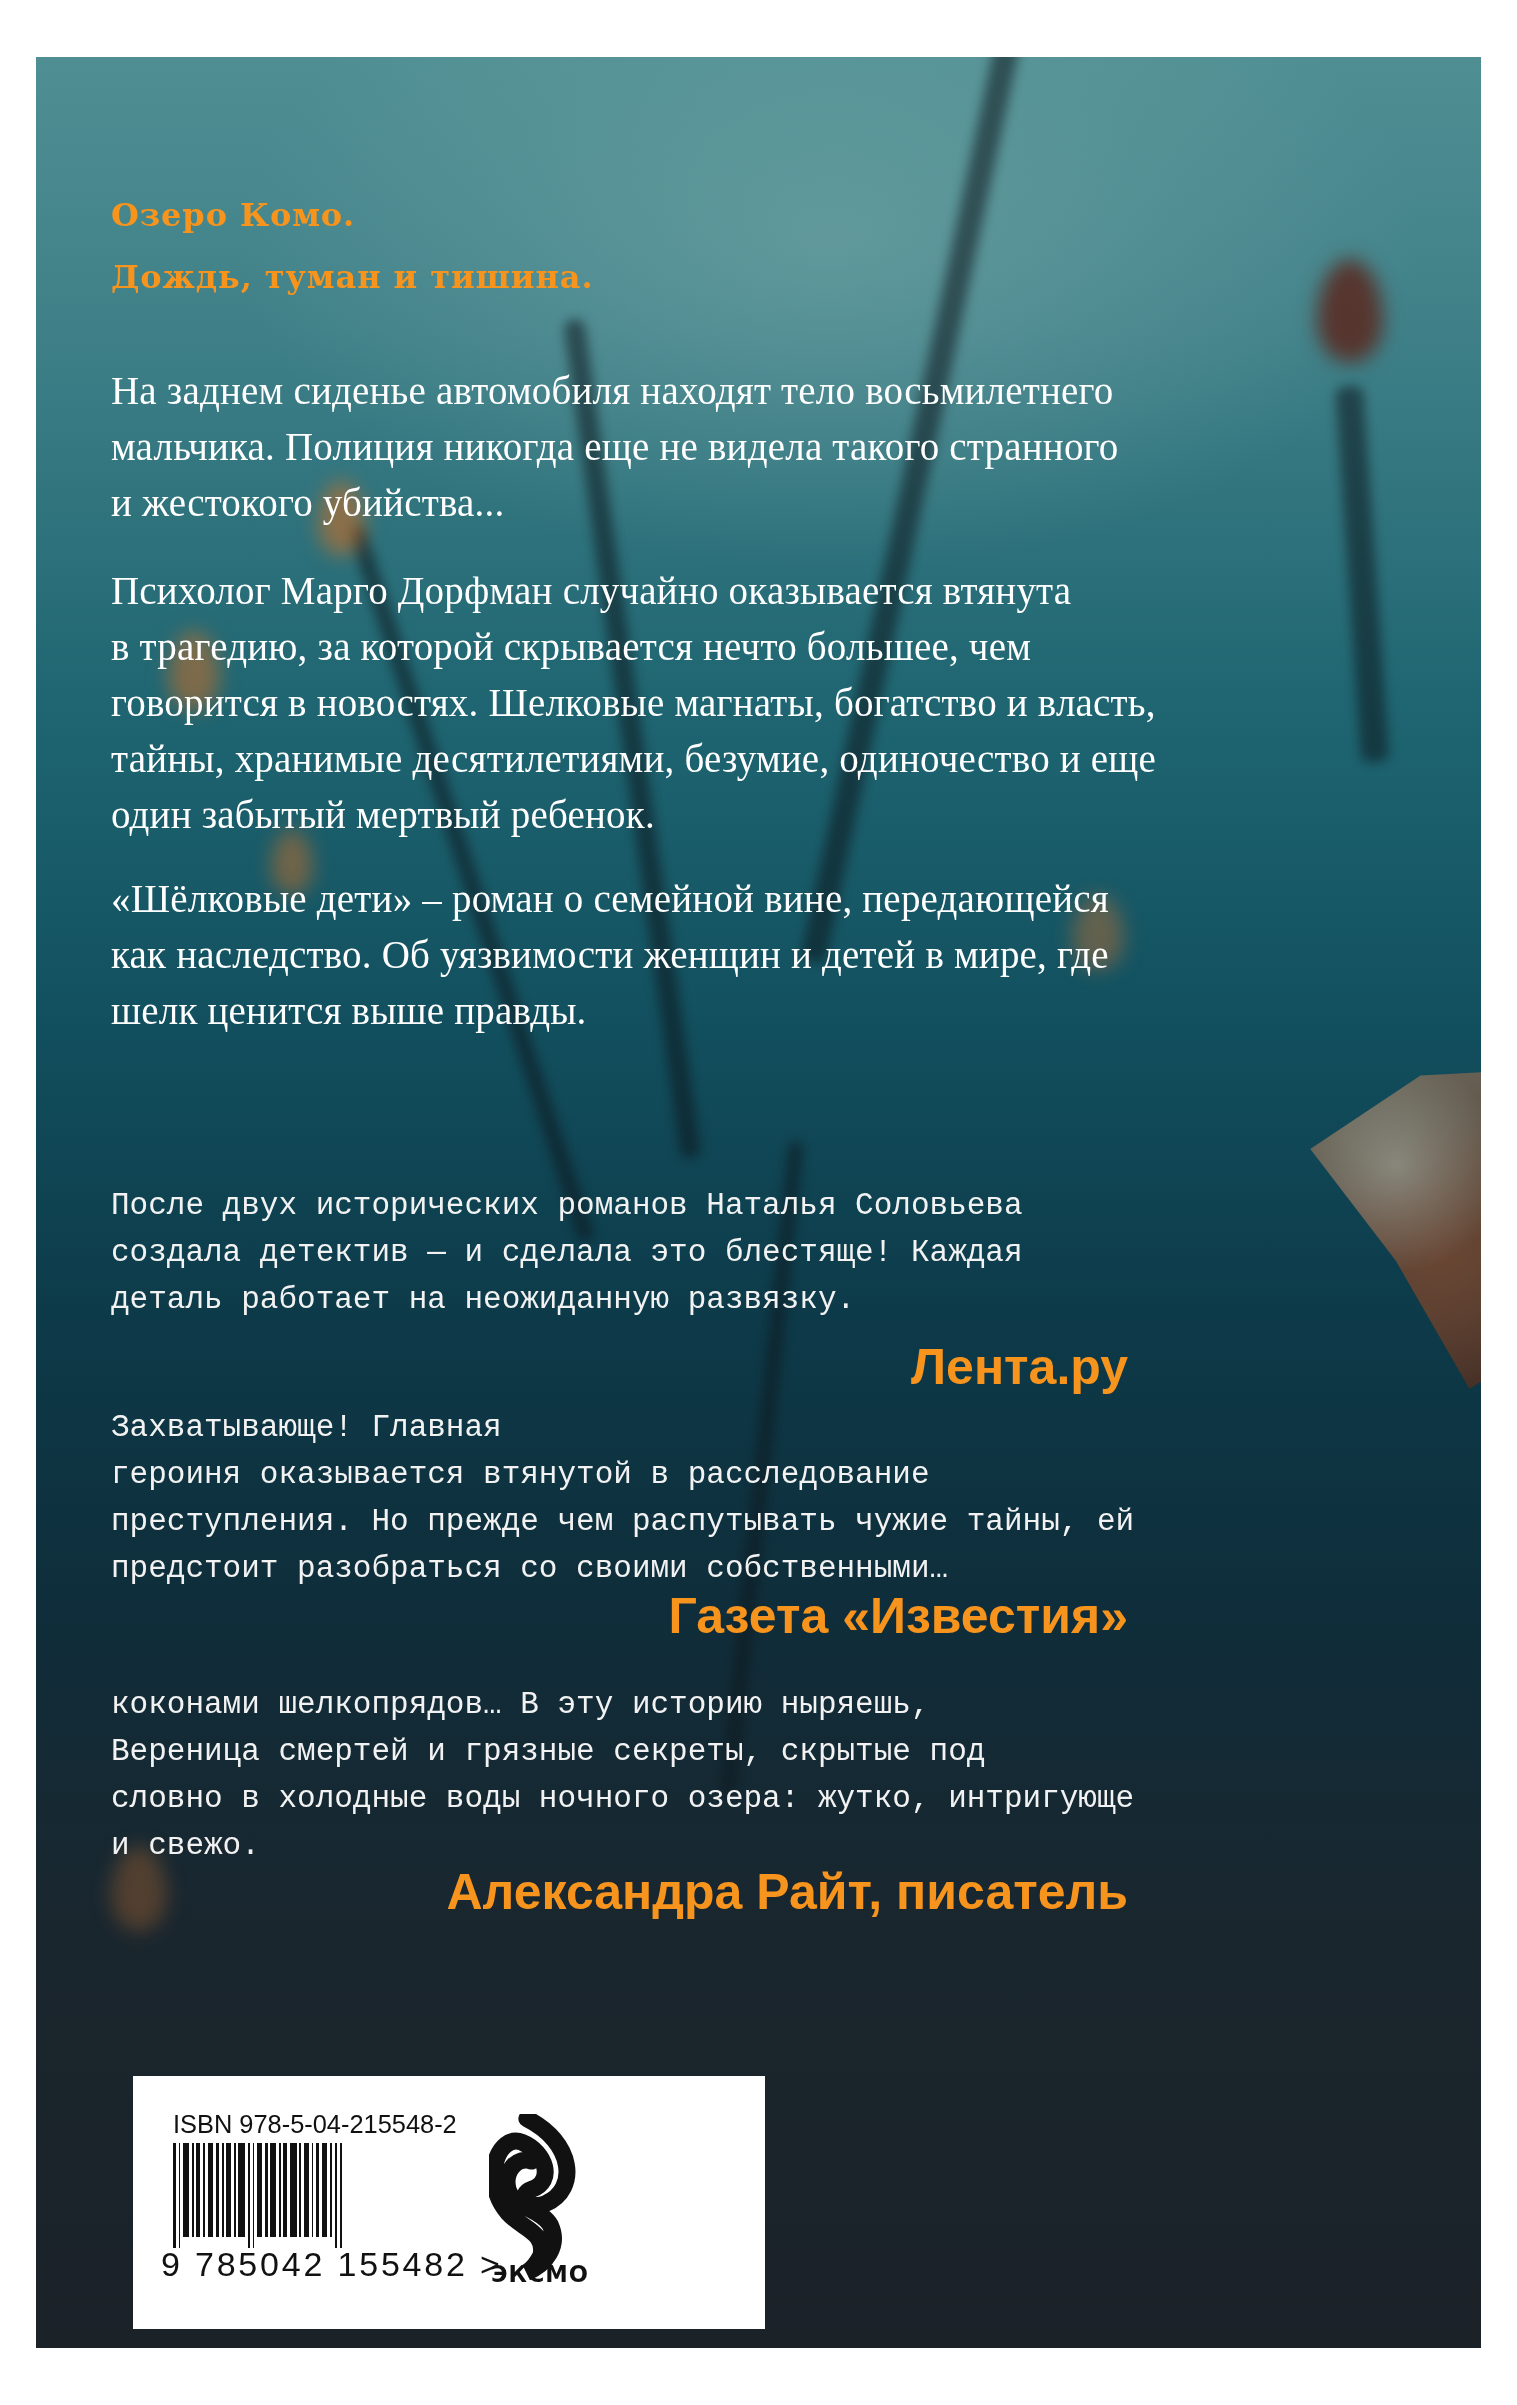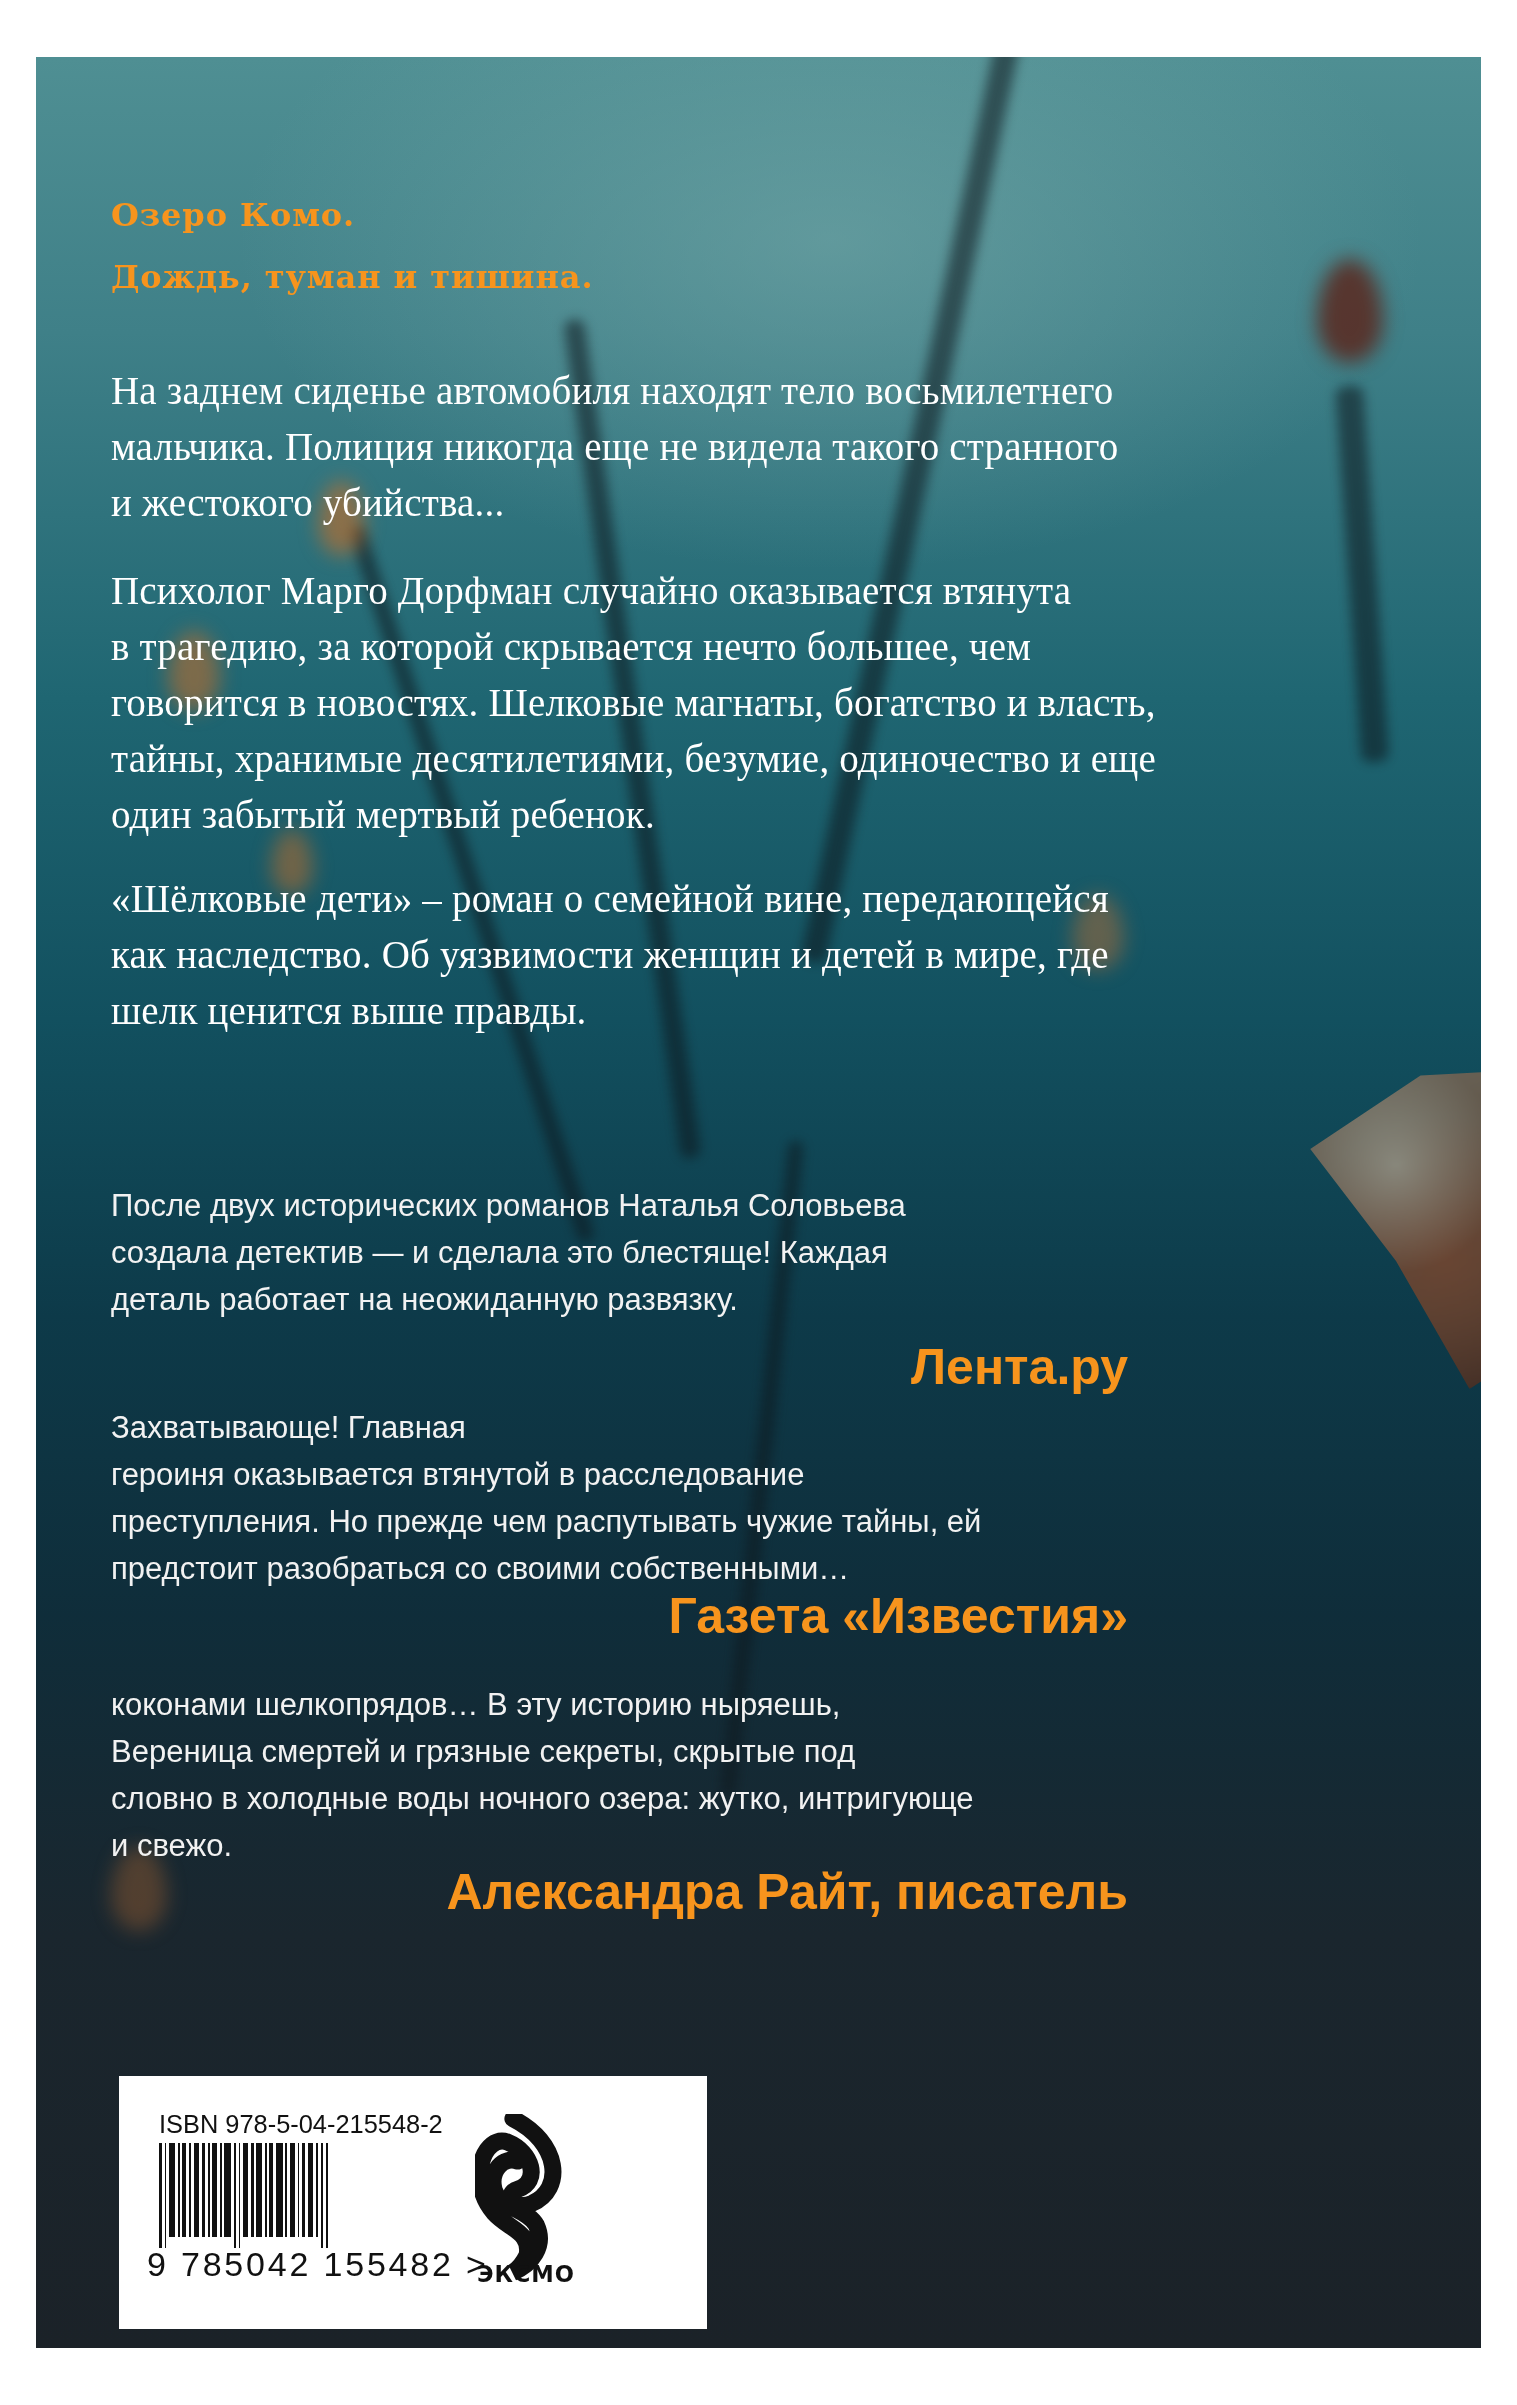--- a/index.html
+++ b/index.html
@@ -72,21 +72,21 @@
       letter-spacing: 0.2px;
     }
     .blurb.p1 { top: 306px; }
     .blurb.p2 { top: 506px; }
     .blurb.p3 { top: 814px; }
     .line { display: block; white-space: nowrap; }
     .review {
       position: absolute;
       left: 75px;
       width: 1073px;
-      font-family: Liberation Sans, sans-serif;
+      font-family: Liberation Mono, monospace;
       font-size: 31px;
       line-height: 47px;
       color: #f2f2f2;
       margin: 0;
     }
     .review.r1 { top: 1125px; }
     .review.r2 { top: 1347px; }
     .review.r3 { top: 1624px; }
     .attribution {
       position: absolute;
@@ -97,25 +97,26 @@
       font-size: 50px;
       white-space: nowrap;
       margin: 0;
     }
     .attribution.a1 { top: 1281px; }
     .attribution.a2 { top: 1530px; }
     .attribution.a3 { top: 1806px; }
 
     .barcode-panel {
       position: absolute;
-      left: 83px;
+      left: 97px;
       top: 2019px;
       width: 588px;
       height: 253px;
       background: #ffffff;
+      padding-left: 44px;
     }
     .isbn-text {
       position: absolute;
       left: 40px;
       top: 34px;
       font-family: "Liberation Sans", sans-serif;
       font-size: 25.4px;
       color: #111;
       white-space: nowrap;
     }

